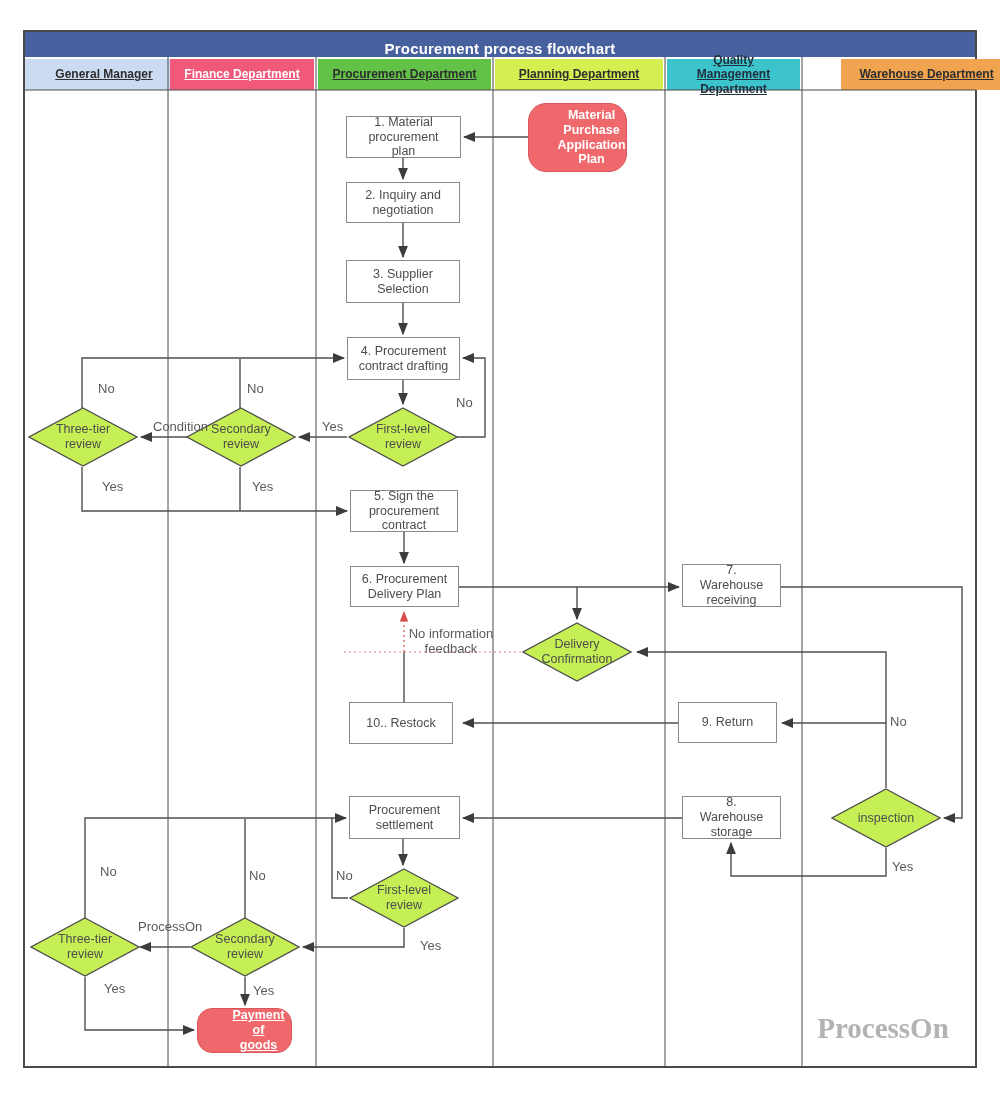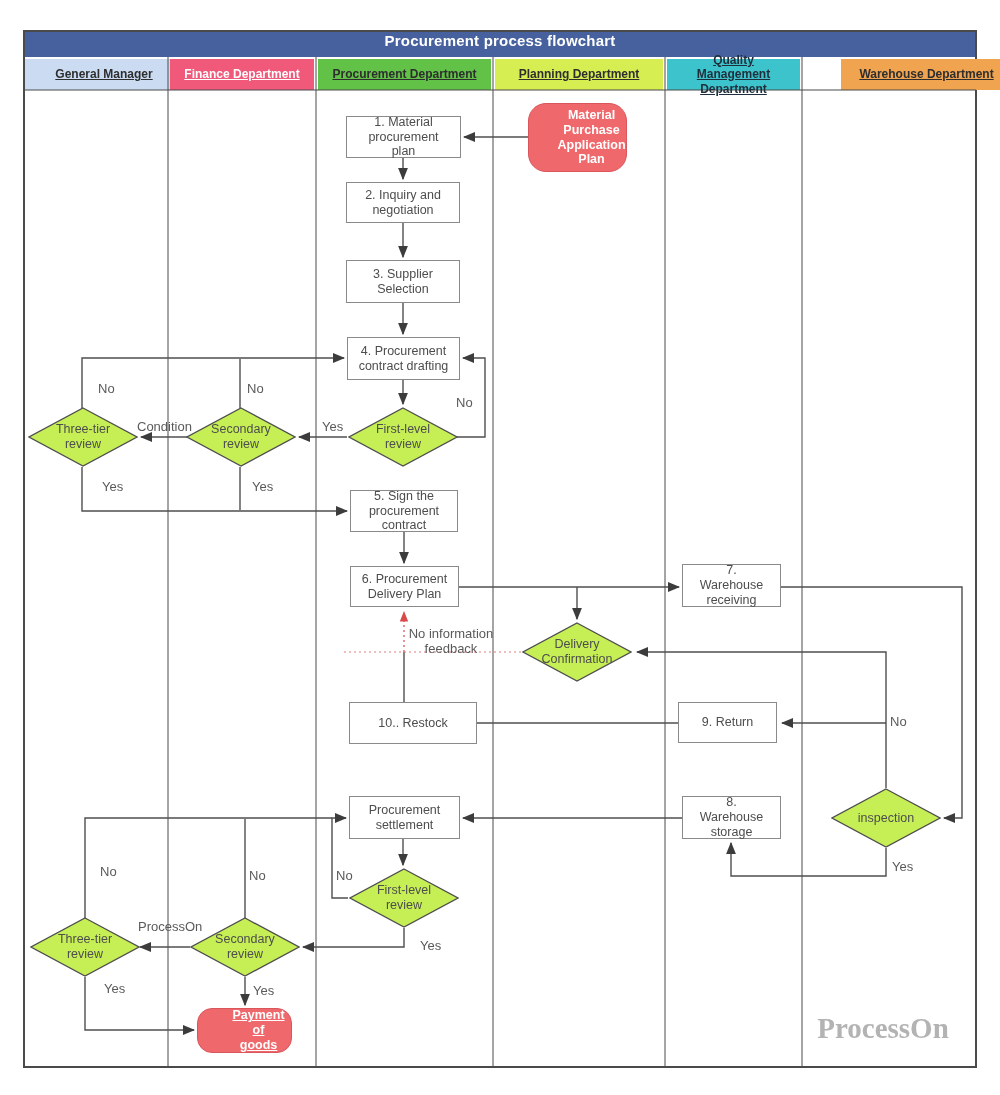--- a/index.html
+++ b/index.html
@@ -1,21 +1,21 @@
 <!DOCTYPE html>
 <html><head>
 <meta charset="utf-8">
 <style>
   html,body{margin:0;padding:0;background:#fff;}
   #canvas{position:relative;width:1000px;height:1095px;background:#fff;
           font-family:"Liberation Sans",sans-serif;overflow:hidden;}
   #frame{position:absolute;left:23px;top:30px;width:954px;height:1038px;
          border:2px solid #4a4a4a;box-sizing:border-box;background:#fff;}
   .titlebar{position:absolute;left:25px;top:32px;width:950px;height:25px;
-            display:flex;align-items:flex-start;justify-content:center;}
+            display:flex;align-items:flex-end;justify-content:center;}
   .titlebar span{color:#fff;font-weight:bold;font-size:15px;letter-spacing:.2px;}
   .lane-h{position:absolute;top:59px;height:31px;display:flex;align-items:center;
           justify-content:center;text-align:center;font-size:12px;font-weight:bold;
           color:#2e2e2e;overflow:visible;}
   .lane-h.white{color:#fff;}
   .lane-h .wrap{white-space:pre-line;line-height:1.22;text-decoration:underline;}
   .lane-h.tall .wrap{color:#1f2e3a;position:relative;z-index:6;}
   svg.overlay{position:absolute;left:0;top:0;width:1000px;height:1095px;pointer-events:none;}
   .node{position:absolute;display:flex;align-items:center;justify-content:center;
         text-align:center;font-size:12.5px;line-height:1.18;color:#4d4d4d;
@@ -183,21 +183,21 @@
     </div>
 
   <div class="node diamond" style="left:522px;top:622px;width:110px;height:60px">
       <svg viewBox="0 0 110 60" preserveAspectRatio="none">
         <polygon points="55,1 109,30 55,59 1,30"></polygon>
       </svg>
       <span>Delivery
 Confirmation</span>
     </div>
 
-  <div class="node box" style="left:349px;top:702px;width:128px;height:42px">
+  <div class="node box" style="left:349px;top:702px;width:104px;height:42px">
       <span>10.. Restock</span>
     </div>
   <div class="node box" style="left:678px;top:702px;width:99px;height:41px">
       <span>9. Return</span>
     </div>
 
   <div class="node diamond" style="left:831px;top:788px;width:110px;height:60px">
       <svg viewBox="0 0 110 60" preserveAspectRatio="none">
         <polygon points="55,1 109,30 55,59 1,30"></polygon>
       </svg>
@@ -237,21 +237,21 @@
     </div>
 
   <div class="node rednode" style="left: 197px; top: 1008px; width: 95px; height: 45px; border-radius: 15px; background-color: rgb(238, 104, 108); text-decoration: underline;">
       <span>Payment of
 goods</span>
     </div>
 
   <div class="elabel" style="left:98px;top:381px">No</div>
   <div class="elabel" style="left:247px;top:381px">No</div>
   <div class="elabel" style="left:456px;top:395px">No</div>
-  <div class="elabel" style="left:137px;top:419px">Condition</div>
+  <div class="elabel" style="left:153px;top:419px">Condition</div>
   <div class="elabel" style="left:322px;top:419px">Yes</div>
   <div class="elabel" style="left:102px;top:479px">Yes</div>
   <div class="elabel" style="left:252px;top:479px">Yes</div>
   <div class="elabel center" style="left:396px;top:626px;width:110px">No information
 feedback</div>
   <div class="elabel" style="left:890px;top:714px">No</div>
   <div class="elabel" style="left:892px;top:859px">Yes</div>
   <div class="elabel" style="left:336px;top:868px">No</div>
   <div class="elabel" style="left:249px;top:868px">No</div>
   <div class="elabel" style="left:100px;top:864px">No</div>

